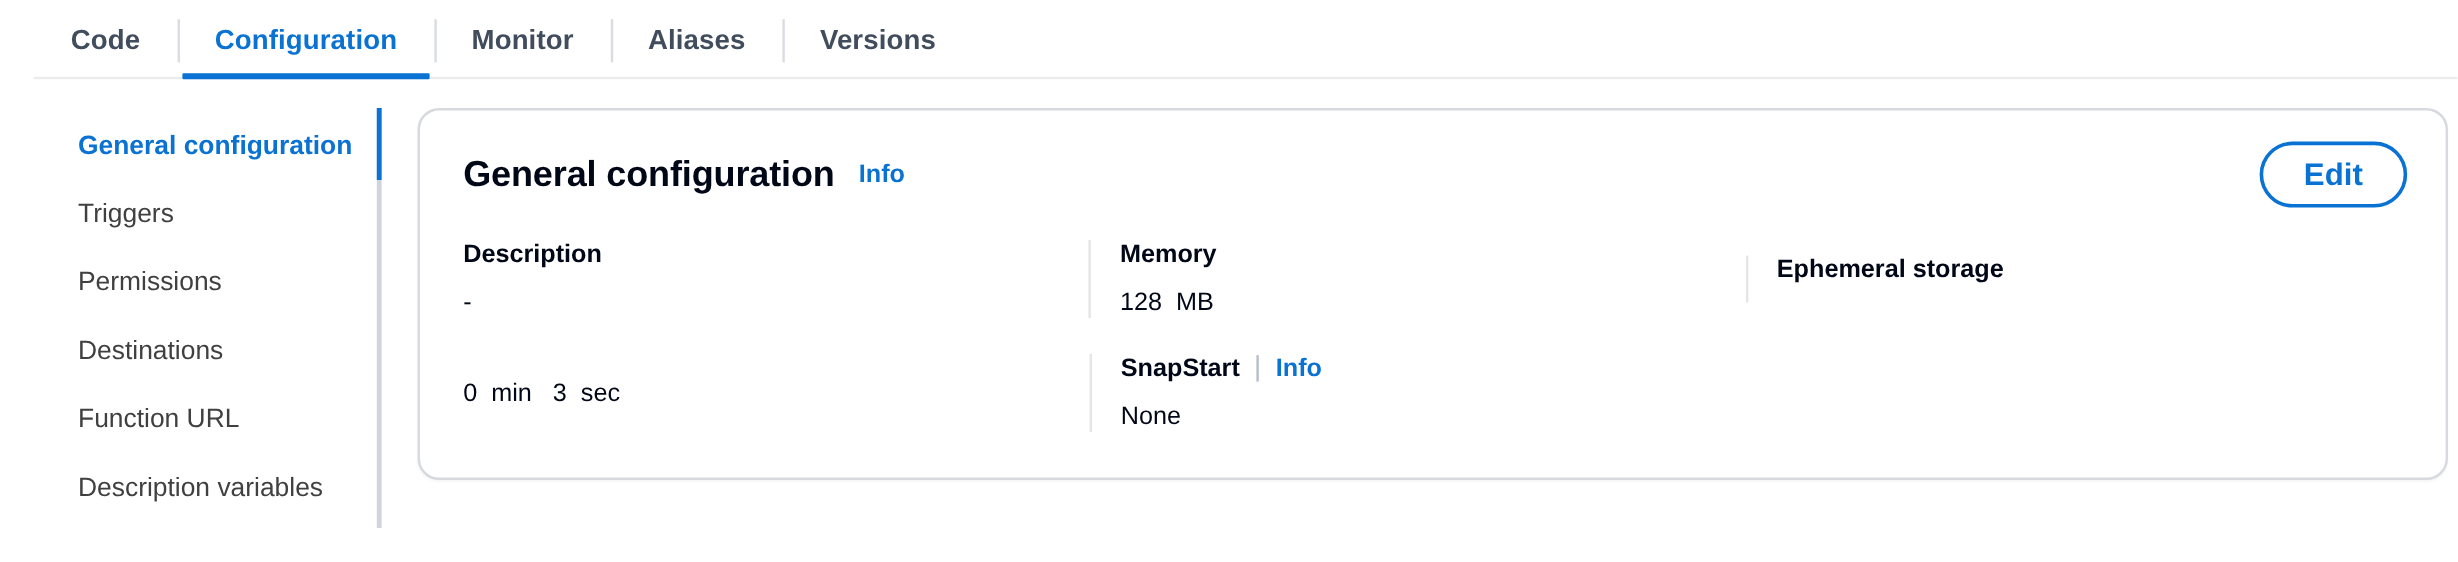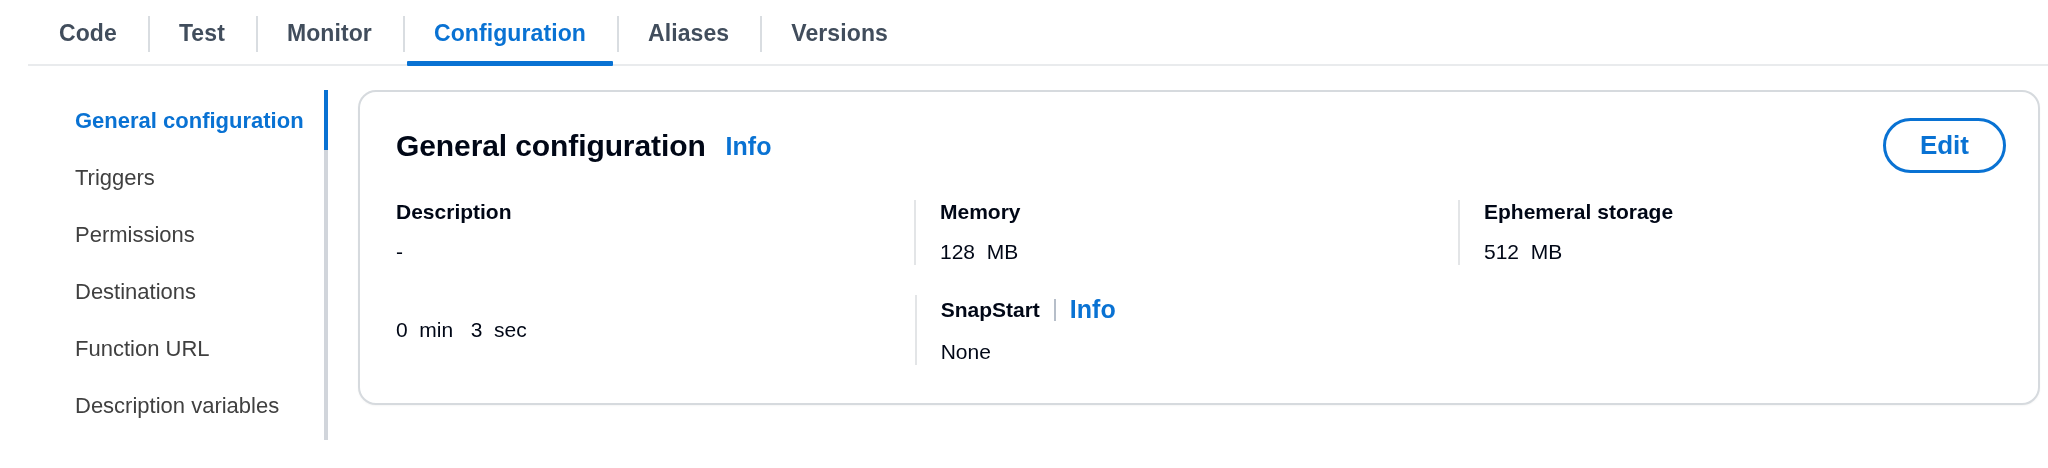--- a/index.html
+++ b/index.html
@@ -71,21 +71,20 @@
     height: 5px;
     background: #0972d3;
     border-radius: 1px;
   }
 
   
   .body {
     display: flex;
     align-items: flex-start;
     padding-top: 24px;
-    margin-left: 10px;
   }
 
   
   .sidenav {
     position: relative;
     width: 318px;
     flex: 0 0 318px;
     padding-left: 65px;
     padding-top: 18px;
   }
@@ -140,21 +139,21 @@
     margin-bottom: 30px;
     min-height: 48px;
   }
   .card-title {
     font-size: 30px;
     font-weight: 700;
     color: #000716;
     letter-spacing: -0.1px;
   }
   .info-link {
-    font-size: 25px;
+    font-size: 21px;
     font-weight: 700;
     color: #0972d3;
     margin-left: 20px;
     cursor: pointer;
     text-decoration: none;
   }
   .edit-btn {
     position: absolute;
     top: 26px;
     right: 32px;
@@ -215,28 +214,25 @@
 </style>
 </head>
 <body>
 
 <div class="app">
 
   <div class="tabbar">
     <div class="tab">
       <span>Code</span>
     </div>
-    <div class="tab">
-      <span>Test</span>
+    <div class="tab active">
+      <span>Configuration</span>
     </div>
     <div class="tab">
       <span>Monitor</span>
-    </div>
-    <div class="tab active">
-      <span>Configuration</span>
     </div>
     <div class="tab">
       <span>Aliases</span>
     </div>
     <div class="tab">
       <span>Versions</span>
     </div>
   </div>
 
   <div class="body">
@@ -287,21 +283,20 @@
             <div class="field-label-row">
               <span class="field-label">Memory</span>
             </div>
             <div class="field-value">128  MB</div>
           </div>
 
           <div class="field">
             <div class="field-label-row">
               <span class="field-label">Ephemeral storage</span>
             </div>
-            <div class="field-value">512  MB</div>
           </div>
         </div>
 
         <div class="field-row">
           <div class="field">
             <div class="field-value">0  min   3  sec</div>
           </div>
 
           <div class="field">
             <div class="field-label-row">

